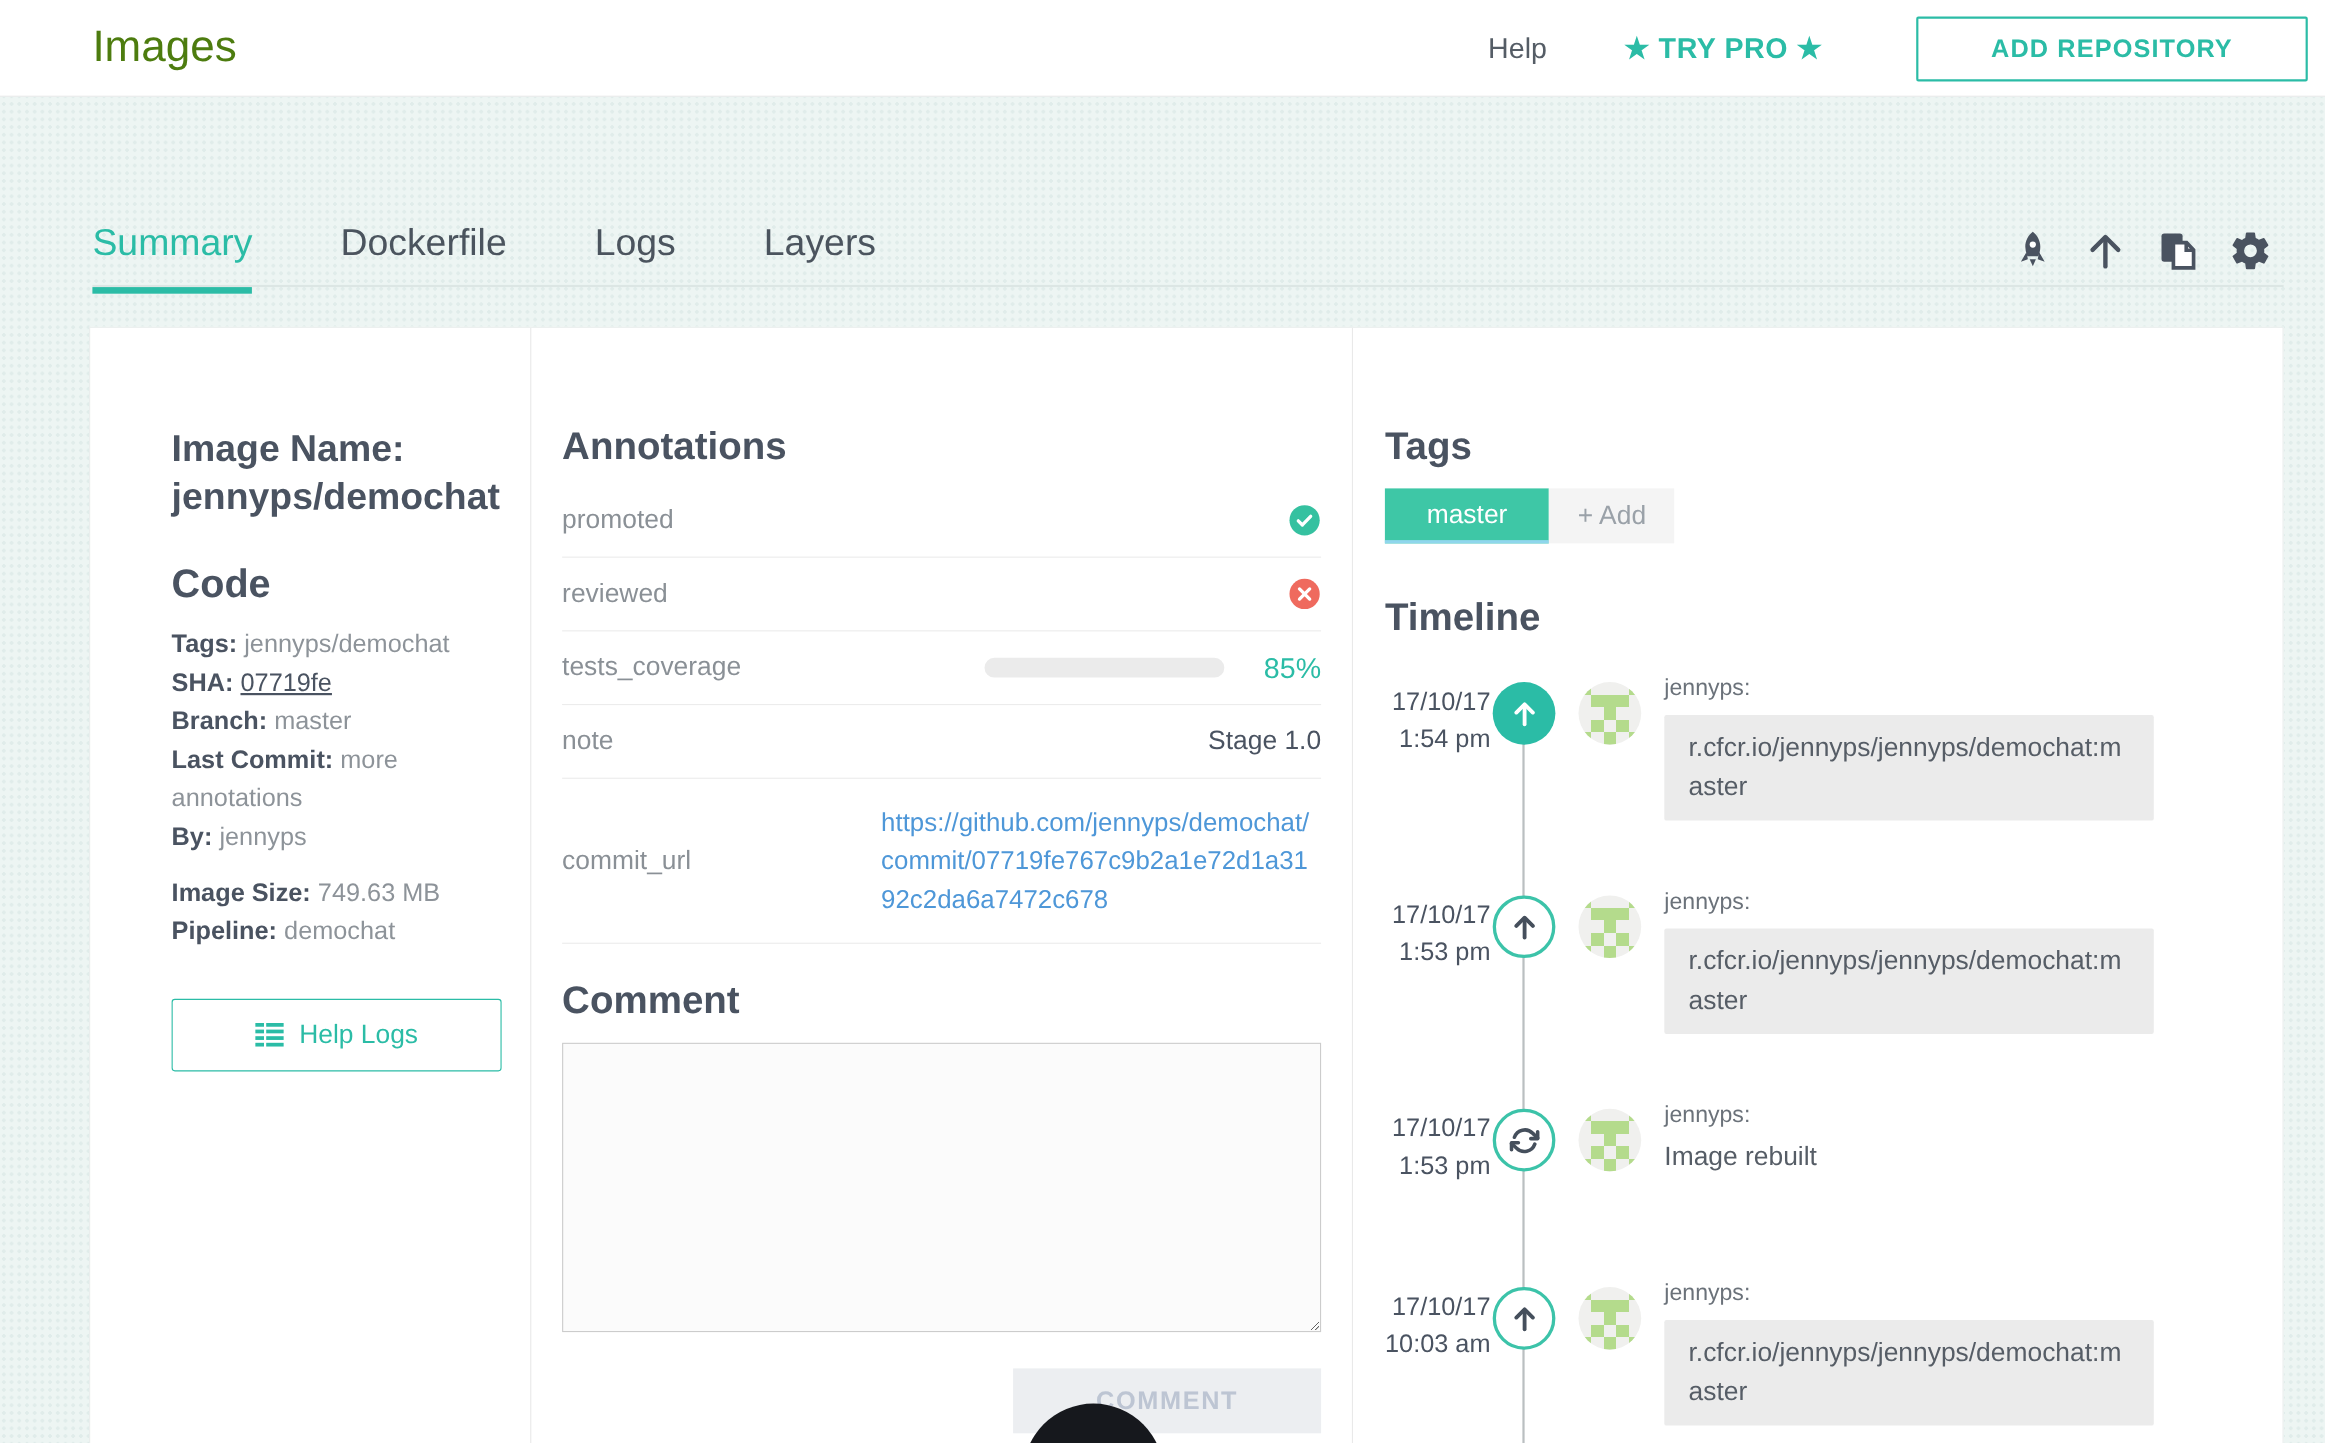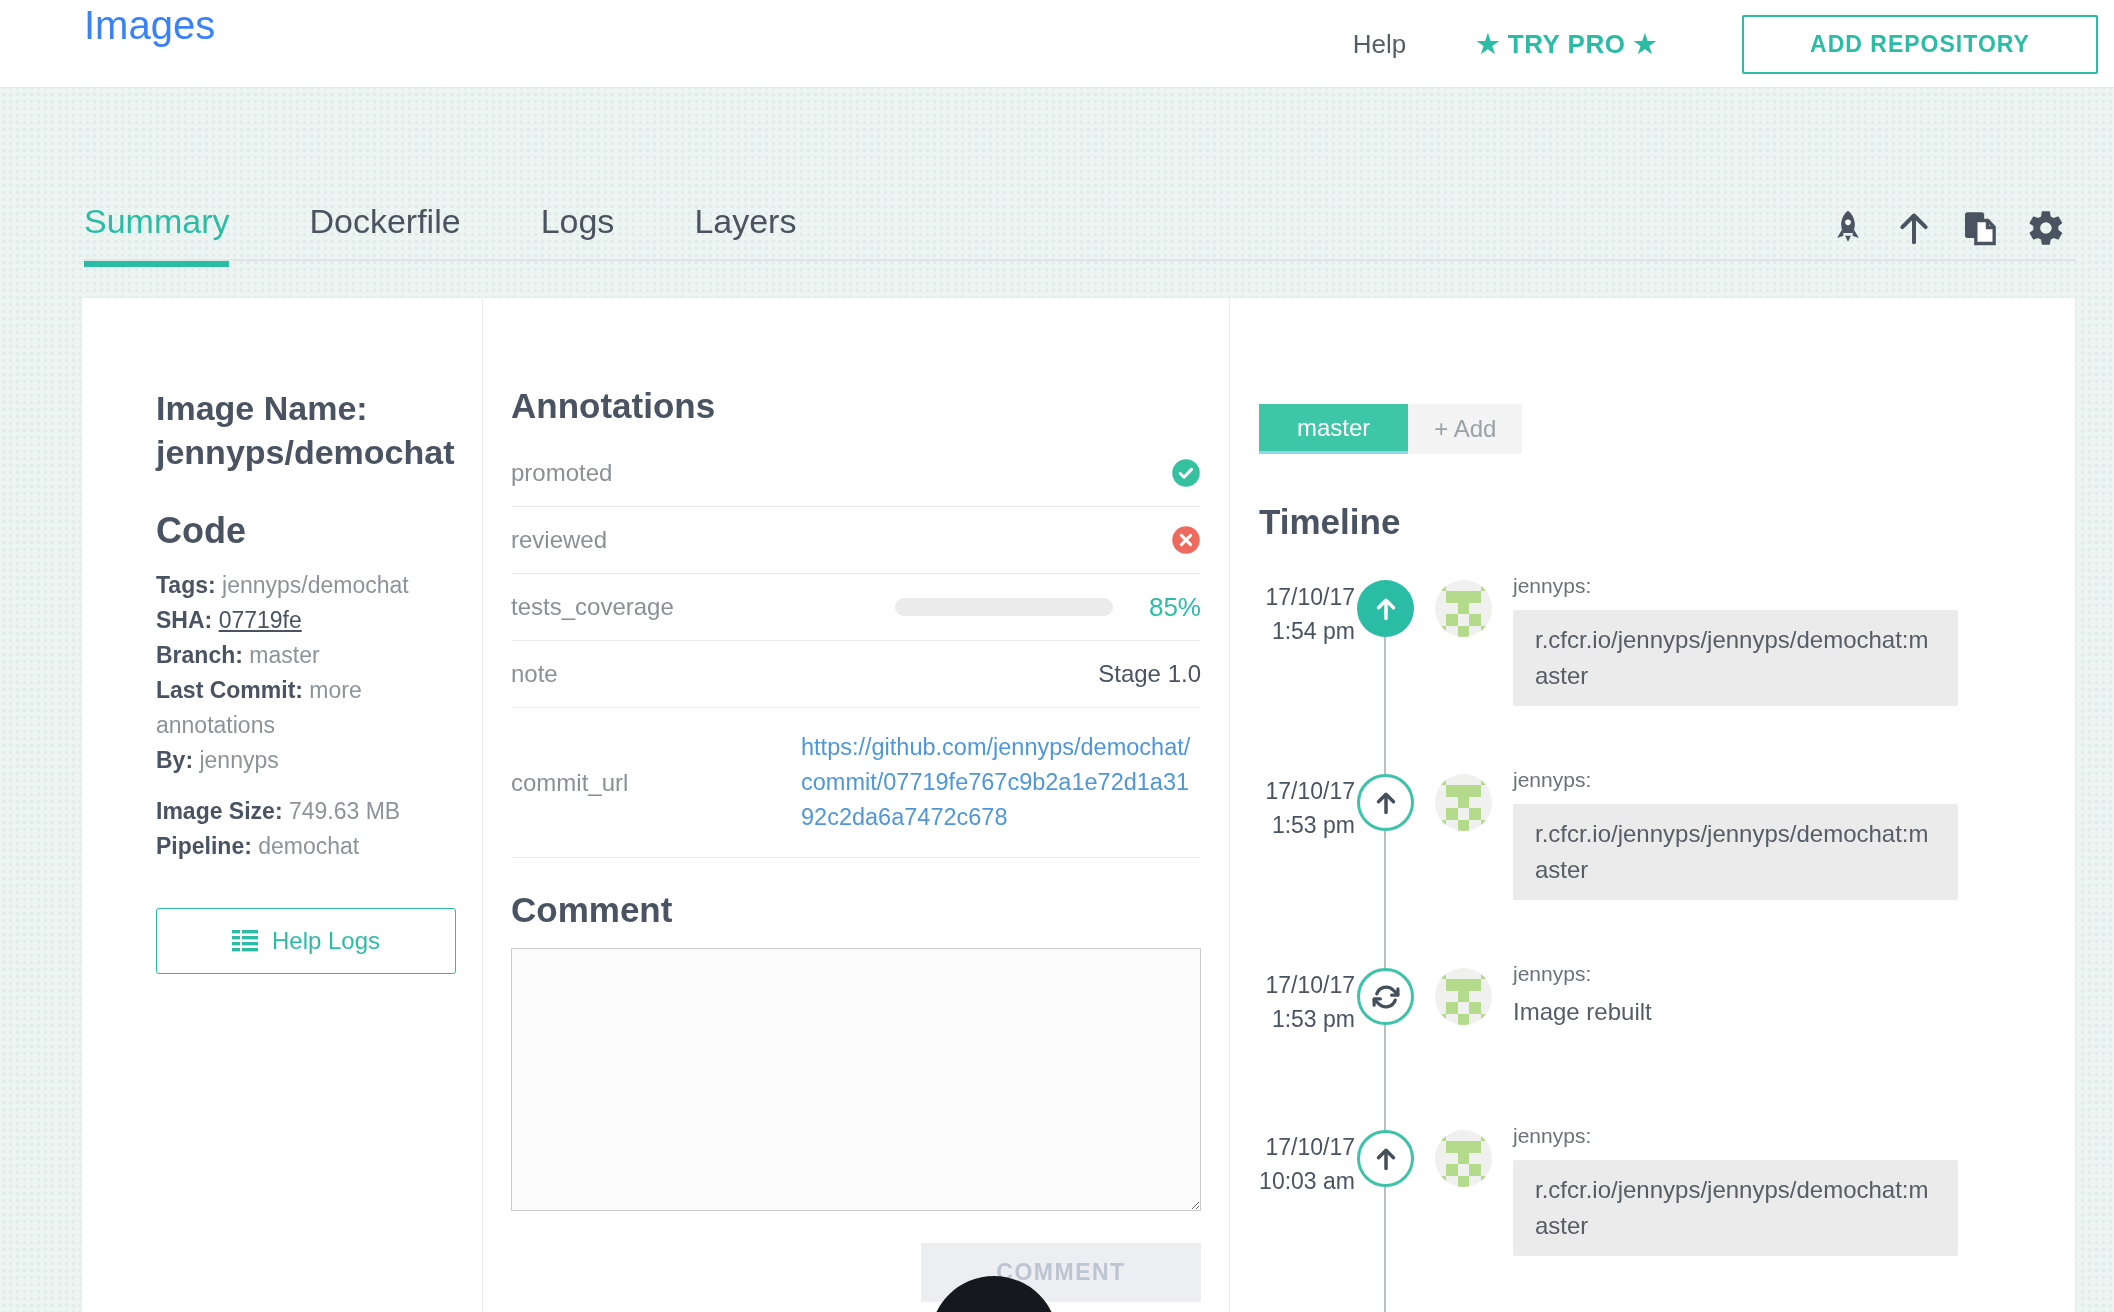--- a/index.html
+++ b/index.html
@@ -5,21 +5,21 @@
   * { margin:0; padding:0; box-sizing:border-box; }
   html,body { font-family:"Liberation Sans", sans-serif; }
   .screen{
     position:relative; width:2114px; height:1312px; overflow:hidden;
     background-color:#edf5f3;
     background-image:radial-gradient(#e0ecea 1.5px, transparent 1.5px);
     background-size:7px 7px;
   }
   
   .topbar{position:absolute;left:0;top:0;width:2114px;height:88px;background:#fff;border-bottom:1px solid #e6e9e9;z-index:5;}
-  .topbar .page-title{position:absolute;left:84px;top:3px;font-size:40px;color:#3b82f6;font-weight:400;}
+  .topbar .page-title{position:absolute;left:84px;top:20px;font-size:40px;color:#4d7c0f;font-weight:400;}
   .topbar-right{position:absolute;right:16px;top:0;height:88px;display:flex;align-items:center;}
   .help-link{font-size:26px;color:#555d66;margin-right:70px;cursor:pointer;}
   .try-pro{font-size:26px;font-weight:bold;color:#2bbca6;letter-spacing:.5px;margin-right:85px;cursor:pointer;}
   .add-repo-btn{width:356px;height:59px;background:#fff;border:2px solid #2bbca6;border-radius:2px;
     color:#2bbca6;font-size:23px;font-weight:bold;letter-spacing:1px;font-family:inherit;cursor:pointer;}
   
   .tabs{position:absolute;left:84px;top:202px;display:flex;z-index:3;}
   .tab{font-size:34px;color:#4b545e;margin-right:80px;padding-bottom:20px;cursor:pointer;}
   .tab.active{color:#2bbca6;border-bottom:6px solid #2bbca6;}
   .tabs-rule{position:absolute;left:84px;top:259px;width:1992px;height:2px;background:#dce6e4;}
@@ -209,20 +209,21 @@
       </div>
 
       <h2 class="sec comment-h">Comment</h2>
       <textarea class="comment-box" value="" style=""></textarea>
       <div class="comment-actions">
         <button class="comment-btn">COMMENT</button>
       </div>
     </div>
 
     <div class="col col-right">
+      <h2 class="sec">Tags</h2>
       <div class="chips">
         <span class="chip-master">master</span>
         <span class="chip-add">+ Add</span>
       </div>
 
       <h2 class="sec timeline-h">Timeline</h2>
 
       <div class="timeline">
         <div class="tl-line"></div>
 

